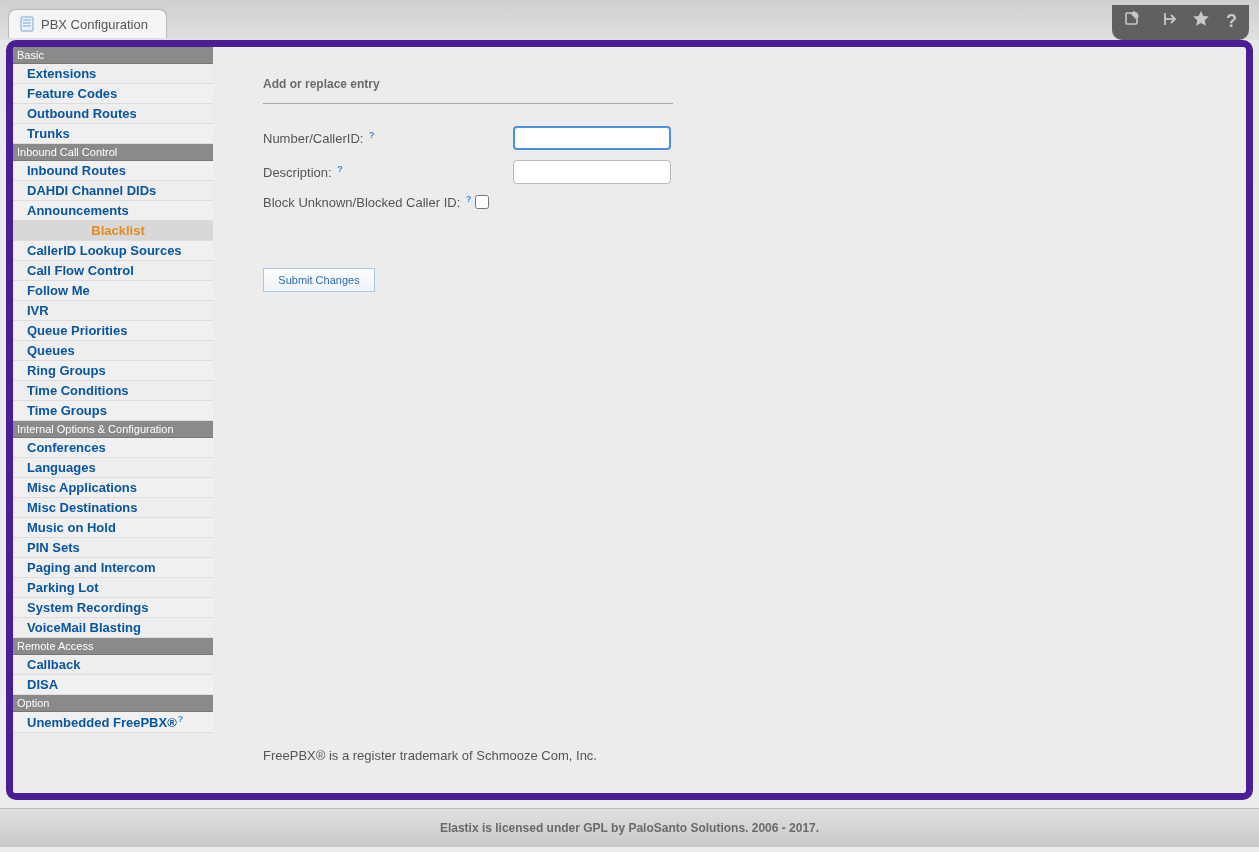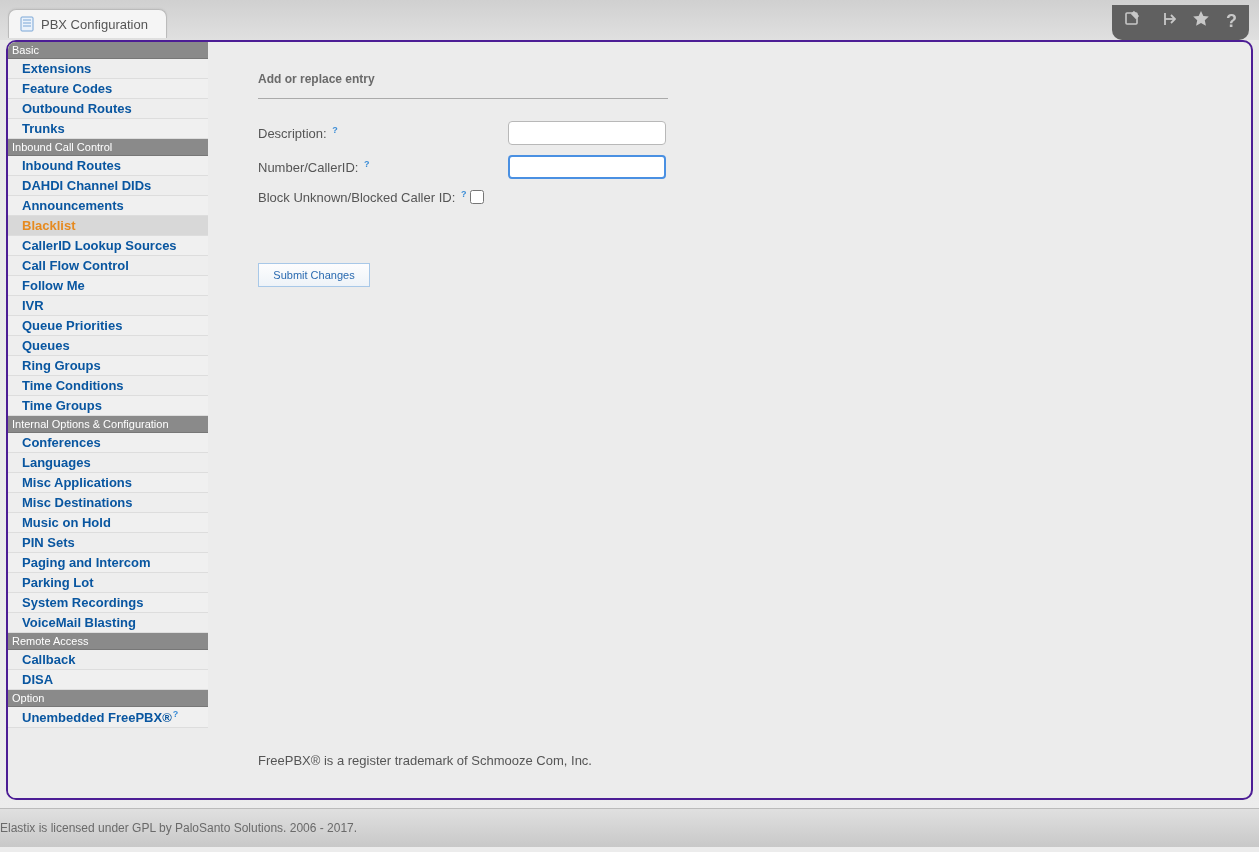--- a/index.html
+++ b/index.html
@@ -42,21 +42,21 @@
   border-radius: 0 0 10px 10px;
   padding: 5px 12px 7px 12px;
   display: flex;
   gap: 16px;
   align-items: center;
 }
 .header-icons span { color: #c8c8c8; font-size: 18px; cursor: pointer; }
 .main-wrap {
   margin: 0 6px;
   background: #ececec;
-  border: 2px solid #4c1d95;
+  border: 7px solid #4c1d95;
   border-radius: 10px;
   min-height: 760px;
   display: flex;
   overflow: hidden;
 }
 .sidebar {
   width: 200px;
   flex-shrink: 0;
   background: #ececec;
 }
@@ -74,20 +74,21 @@
   cursor: pointer;
   font-size: 13px;
   color: #0956a0;
   white-space: nowrap;
   font-weight: bold;
 }
 .menu-item:nth-child(odd) { background: #f0f0f0; }
 .menu-item.active {
   background: #d8d8d8;
   color: #e68a1f;
+  text-align: center;
 }
 .menu-item .help-sup {
   color: #3a8cd6; font-size: 9px; vertical-align: super; margin-left: 1px;
 }
 .content {
   flex: 1;
   padding: 30px 30px 20px 50px;
   display: flex;
   flex-direction: column;
 }
@@ -145,27 +146,28 @@
   cursor: pointer;
 }
 .trademark {
   margin-top: auto;
   text-align: left;
   color: #555;
   font-size: 13px;
   padding: 20px 0 10px 0;
 }
 .footer {
-  text-align: left;
+  text-align: center;
   padding: 12px 0;
   color: #6a6a6a;
   font-size: 12px;
   background: linear-gradient(to bottom, #e0e0e0, #c8c8c8);
   border-top: 1px solid #bbb;
   margin-top: 8px;
+  font-weight: bold;
 }
 </style>
 </head>
 <body>
 
 <div class="top-bar">
   <div class="tab">
     <span class="tab-icon">
       <svg width="16" height="16" viewBox="0 0 16 16">
           <rect x="2" y="1" width="12" height="14" rx="1" fill="#eaf2fb" stroke="#7aa6d6"></rect>
@@ -236,32 +238,32 @@
       <div class="menu-item">DISA</div>
       <div class="cat-header">Option</div>
       <div class="menu-item">Unembedded FreePBX®<span class="help-sup">?</span></div>
     </div>
 
   <div class="content">
     <div class="section-title">Add or replace entry</div>
 
     <div class="form-row">
       <div class="form-label">
+        <span>Number/CallerID:</span>
+        <span class="help-icon">?</span>
+      </div>
+      <input type="text" class="text-input focused" value="" style="">
+    </div>
+
+    <div class="form-row">
+      <div class="form-label">
         <span>Description:</span>
         <span class="help-icon">?</span>
       </div>
       <input type="text" class="text-input" value="" style="">
-    </div>
-
-    <div class="form-row">
-      <div class="form-label">
-        <span>Number/CallerID:</span>
-        <span class="help-icon">?</span>
-      </div>
-      <input type="text" class="text-input focused" value="" style="">
     </div>
 
     <div class="form-row">
       <div class="form-label" style="width:auto; margin-right:4px;">
         <span>Block Unknown/Blocked Caller ID:</span>
         <span class="help-icon">?</span>
       </div>
       <input type="checkbox" class="checkbox" style="">
     </div>
 

